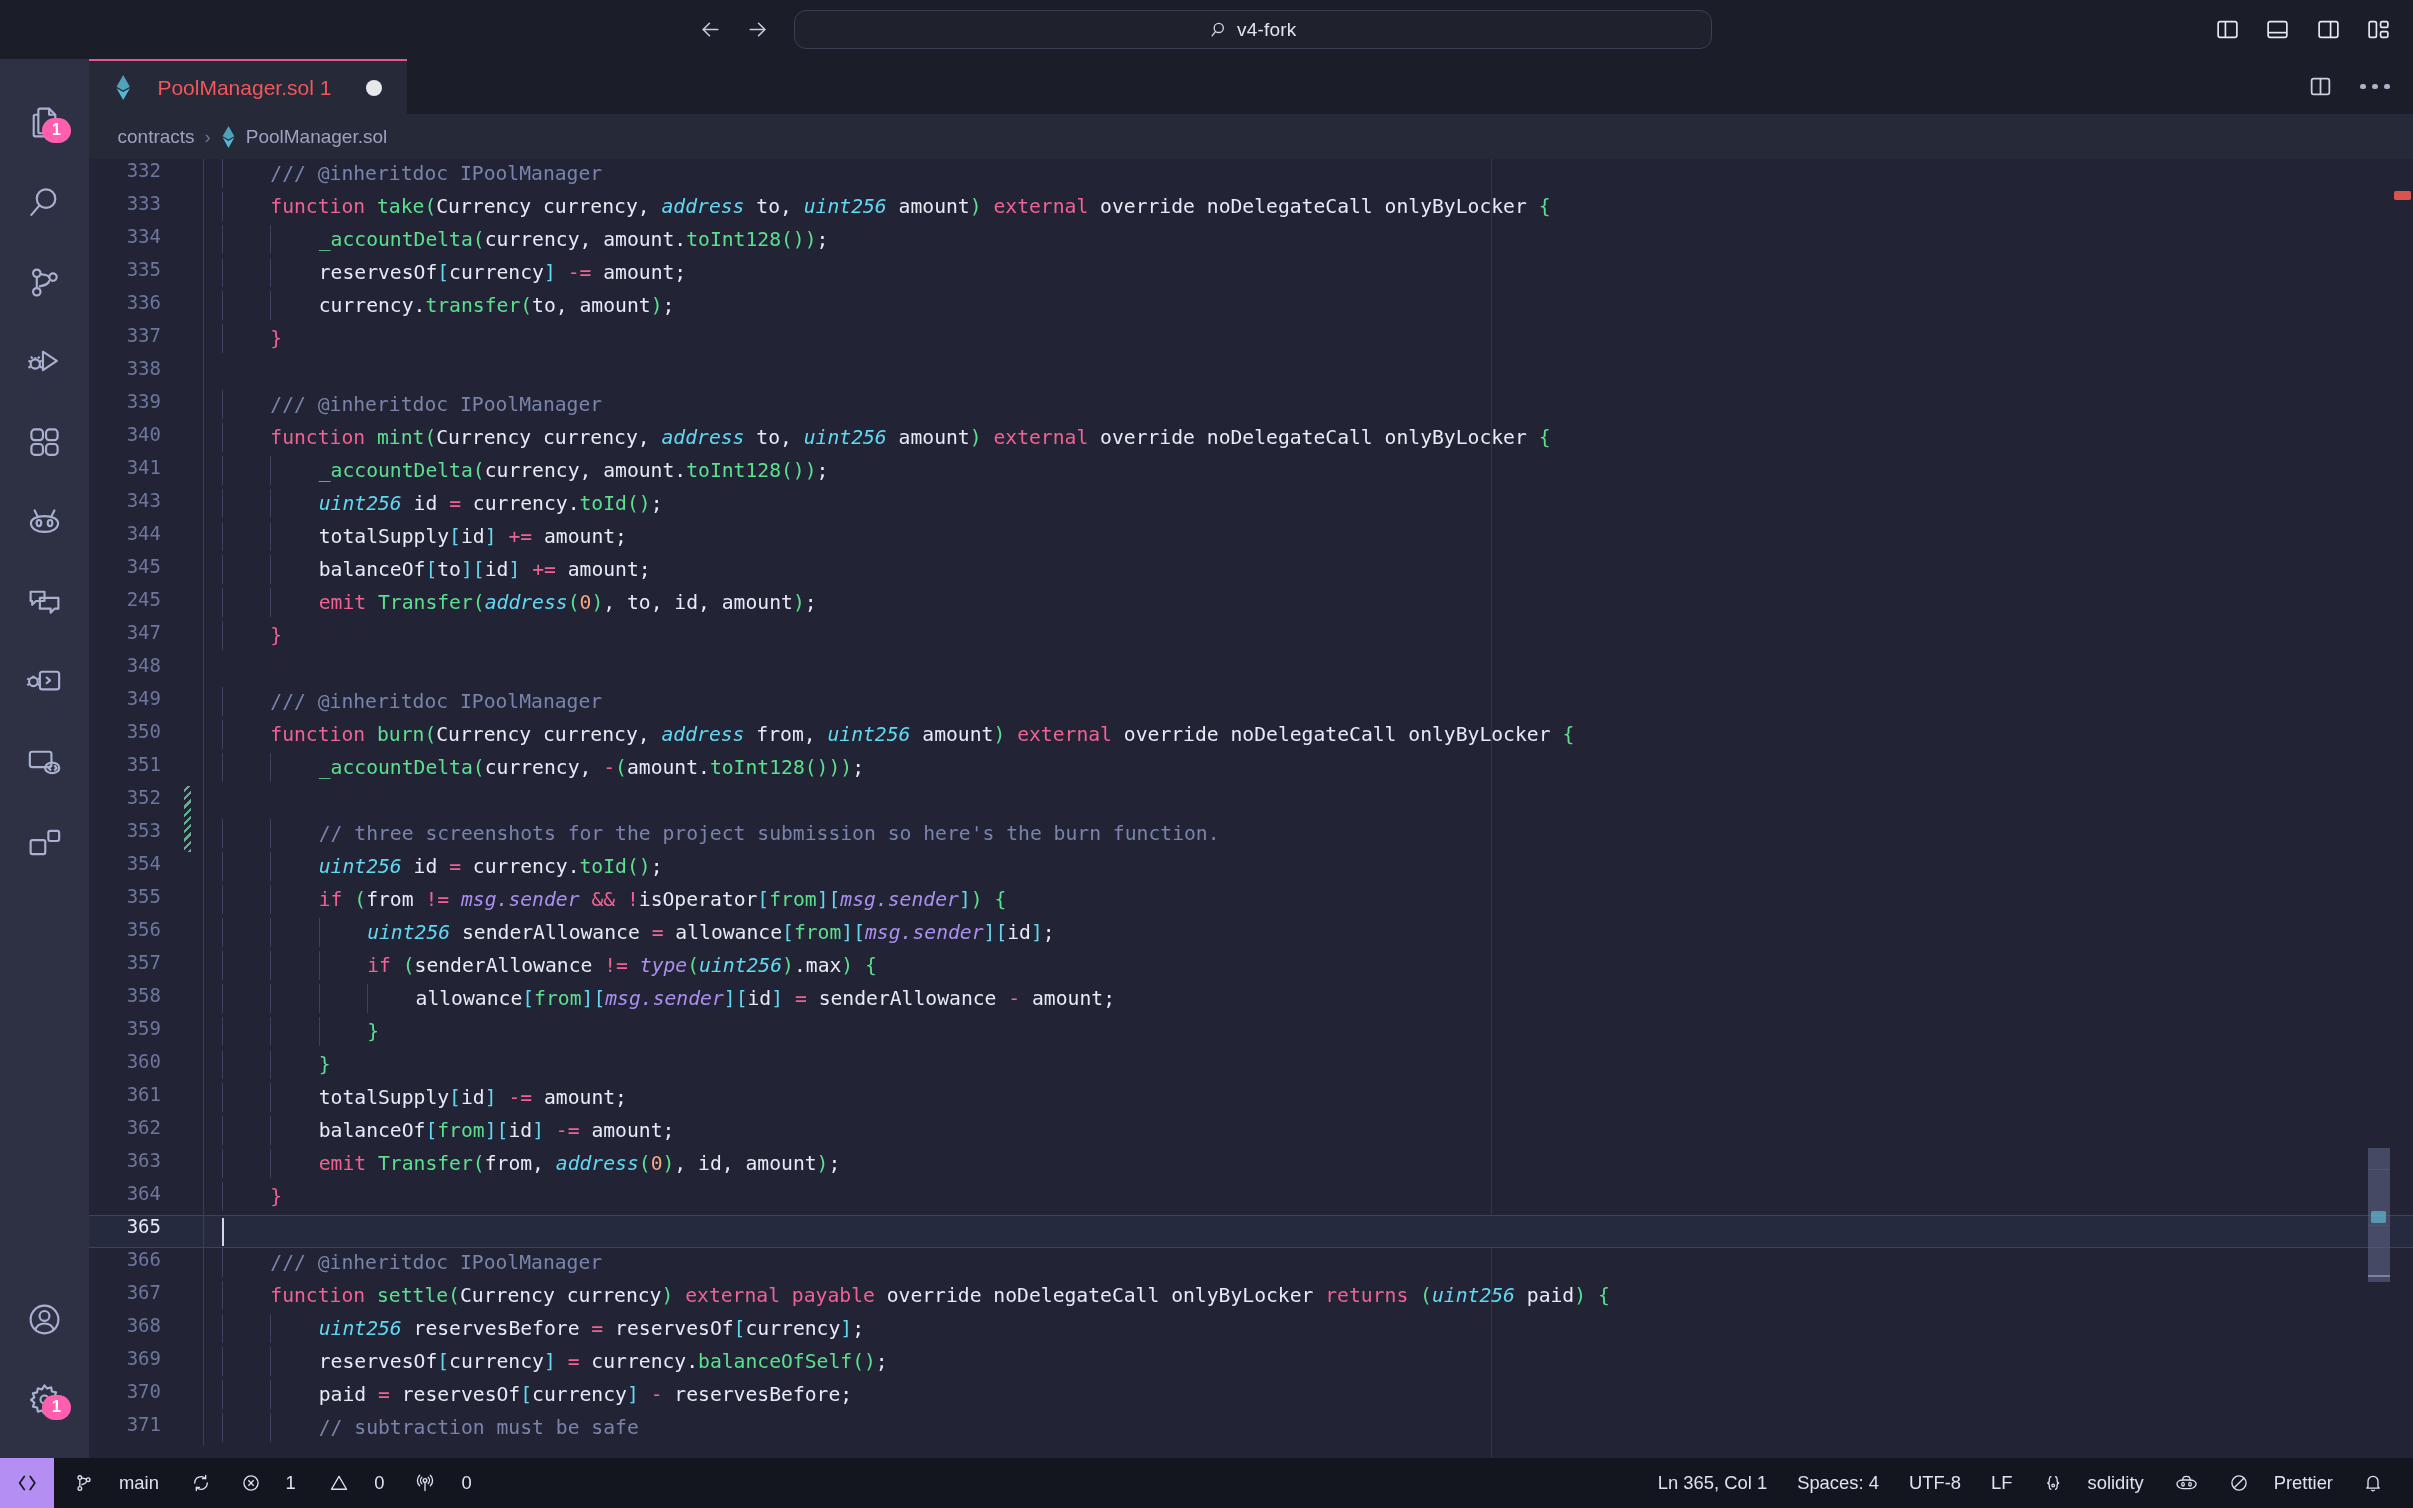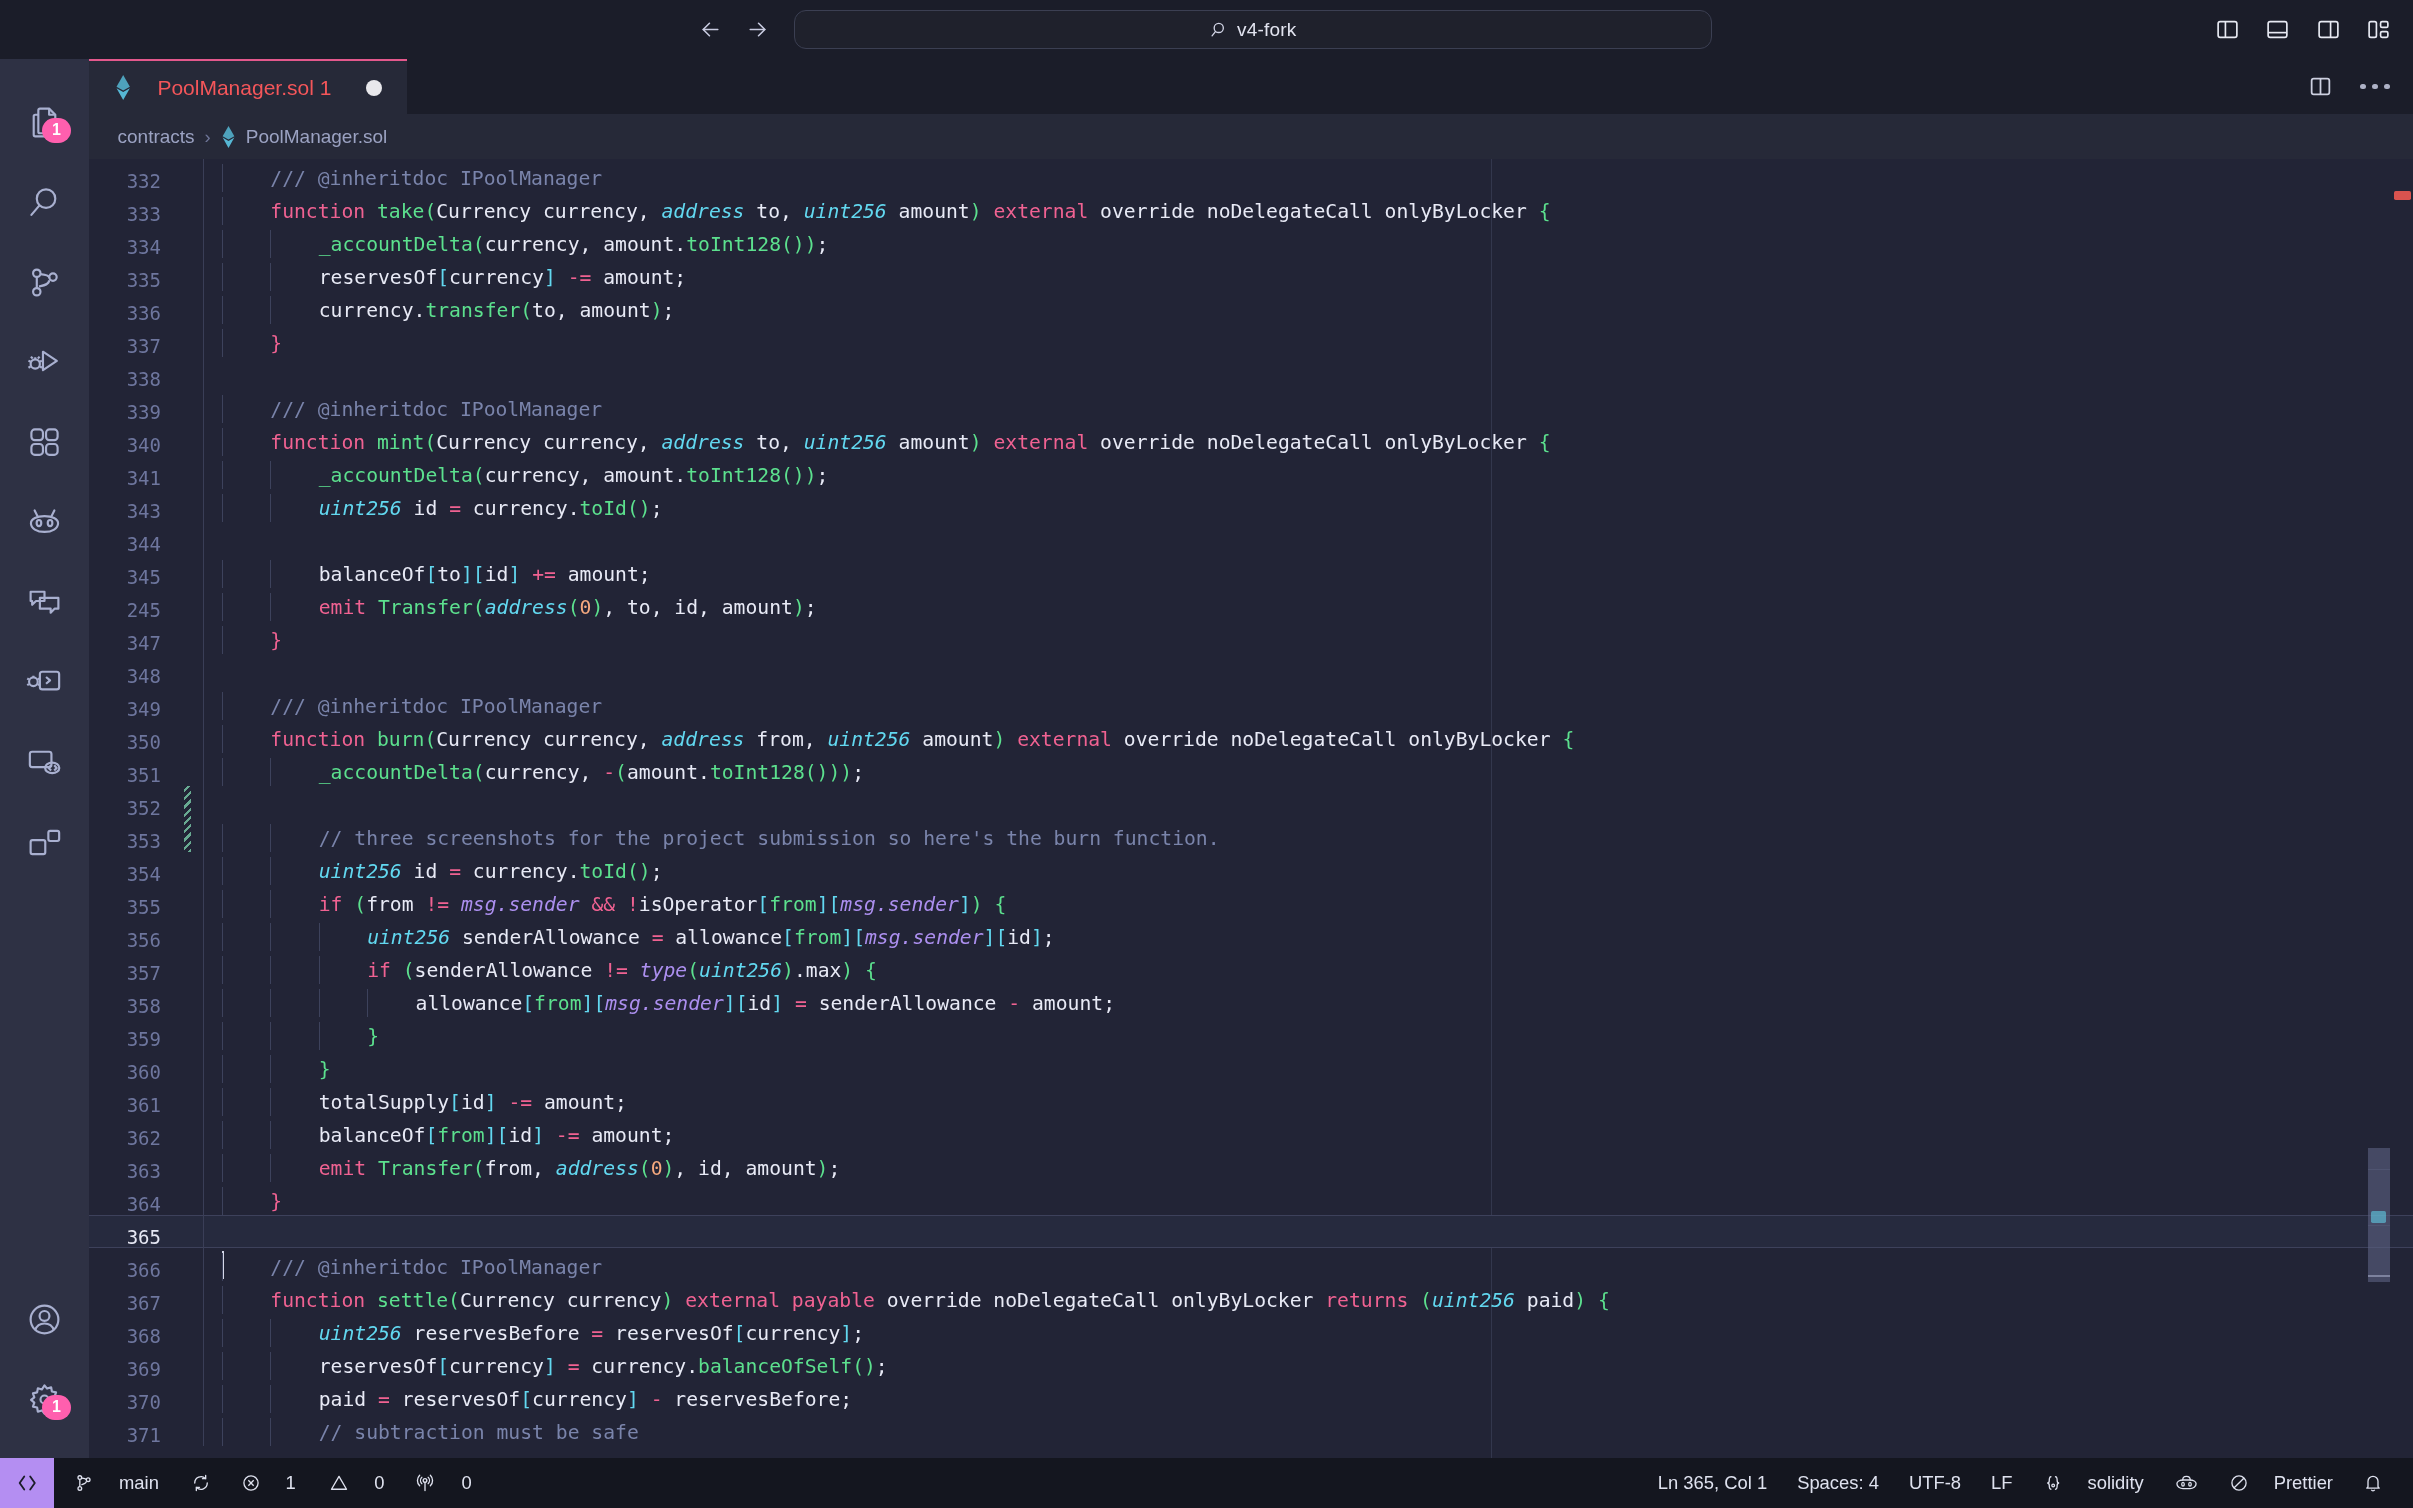--- a/index.html
+++ b/index.html
@@ -74,21 +74,21 @@
 
   .breadcrumb { height:45px; min-height:45px; background:#262938; display:flex; align-items:center; padding-left:28.5px; gap:10px; flex:none; }
   .bc-item { color:#9ba2c2; font-size:19px; display:flex; align-items:center; gap:9.2px; cursor:pointer; }
   .bc-sep { color:#6f7699; font-size:18.4px; }
   .bc-eth { color:#56b7d4; display:flex; }
 
   
   .codearea { flex:1; position:relative; background:#222436; overflow:hidden; }
   .ruler { position:absolute; top:0; bottom:0; width:0.8px; background:#33374d; left:1402px; }
   .codescroll { position:absolute; inset:0; }
-  .coderow { display:flex; height:33px; align-items:flex-end; position:relative; }
+  .coderow { display:flex; height:33px; align-items:flex-start; position:relative; }
   .coderow.active { background:#262a3e; box-shadow: inset 0 0.8px 0 #454a66, inset 0 -0.8px 0 #454a66; }
   .lnum {
     width:92px; min-width:92px; text-align:right; padding-right:20px;
     color:#6e769e; font-size:19px; font-family:"DejaVu Sans Mono", monospace; user-select:none;
   }
   .coderow.active .lnum { color:#e6e8f4; }
   .gutterdiff { width:10px; min-width:10px; height:33px; position:relative; }
   .gutterdiff.added {
     background-image: repeating-linear-gradient(-45deg, #7fd6b0 0 2.5px, transparent 2.5px 5.9px);
     opacity:.75; width:7.5px; min-width:7.5px; margin-left:2.5px;
@@ -446,20 +446,21 @@
             <div class="coderow">
               <div class="lnum">343</div>
               <div class="gutterdiff"></div>
               <div class="gsep"></div>
               <div class="codetext"><span class="iguide"></span><span>    </span><span class="iguide"></span><span>    </span><span class="t-type">uint256</span><span class="t-pun"> id </span><span class="t-op">=</span><span class="t-pun"> currency.</span><span class="t-meth">toId</span><span class="t-par">()</span><span class="t-pun">;</span></div>
             </div>
             <div class="coderow">
               <div class="lnum">344</div>
               <div class="gutterdiff"></div>
               <div class="gsep"></div>
+              <div class="codetext"><span class="iguide"></span><span>    </span><span class="iguide"></span><span>    </span><span class="t-pun">totalSupply</span><span class="t-brk">[</span><span class="t-pun">id</span><span class="t-brk">]</span><span class="t-pun"> </span><span class="t-op">+=</span><span class="t-pun"> amount;</span></div>
             </div>
             <div class="coderow">
               <div class="lnum">345</div>
               <div class="gutterdiff"></div>
               <div class="gsep"></div>
               <div class="codetext"><span class="iguide"></span><span>    </span><span class="iguide"></span><span>    </span><span class="t-pun">balanceOf</span><span class="t-brk">[</span><span class="t-pun">to</span><span class="t-brk">]</span><span class="t-brk">[</span><span class="t-pun">id</span><span class="t-brk">]</span><span class="t-pun"> </span><span class="t-op">+=</span><span class="t-pun"> amount;</span></div>
             </div>
             <div class="coderow">
               <div class="lnum">245</div>
               <div class="gutterdiff"></div>

